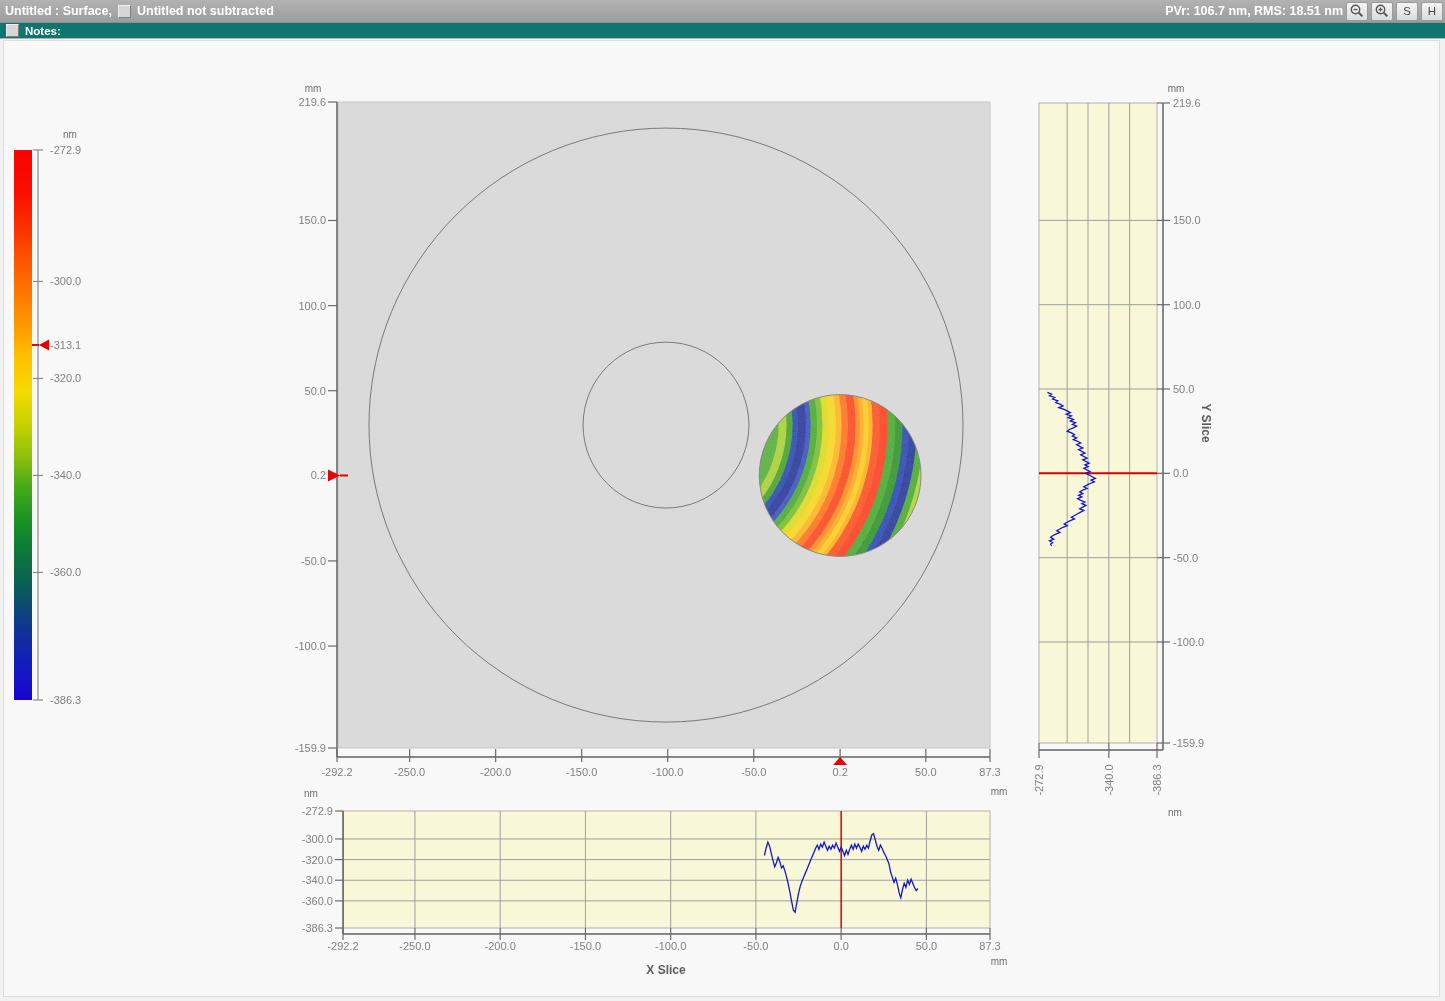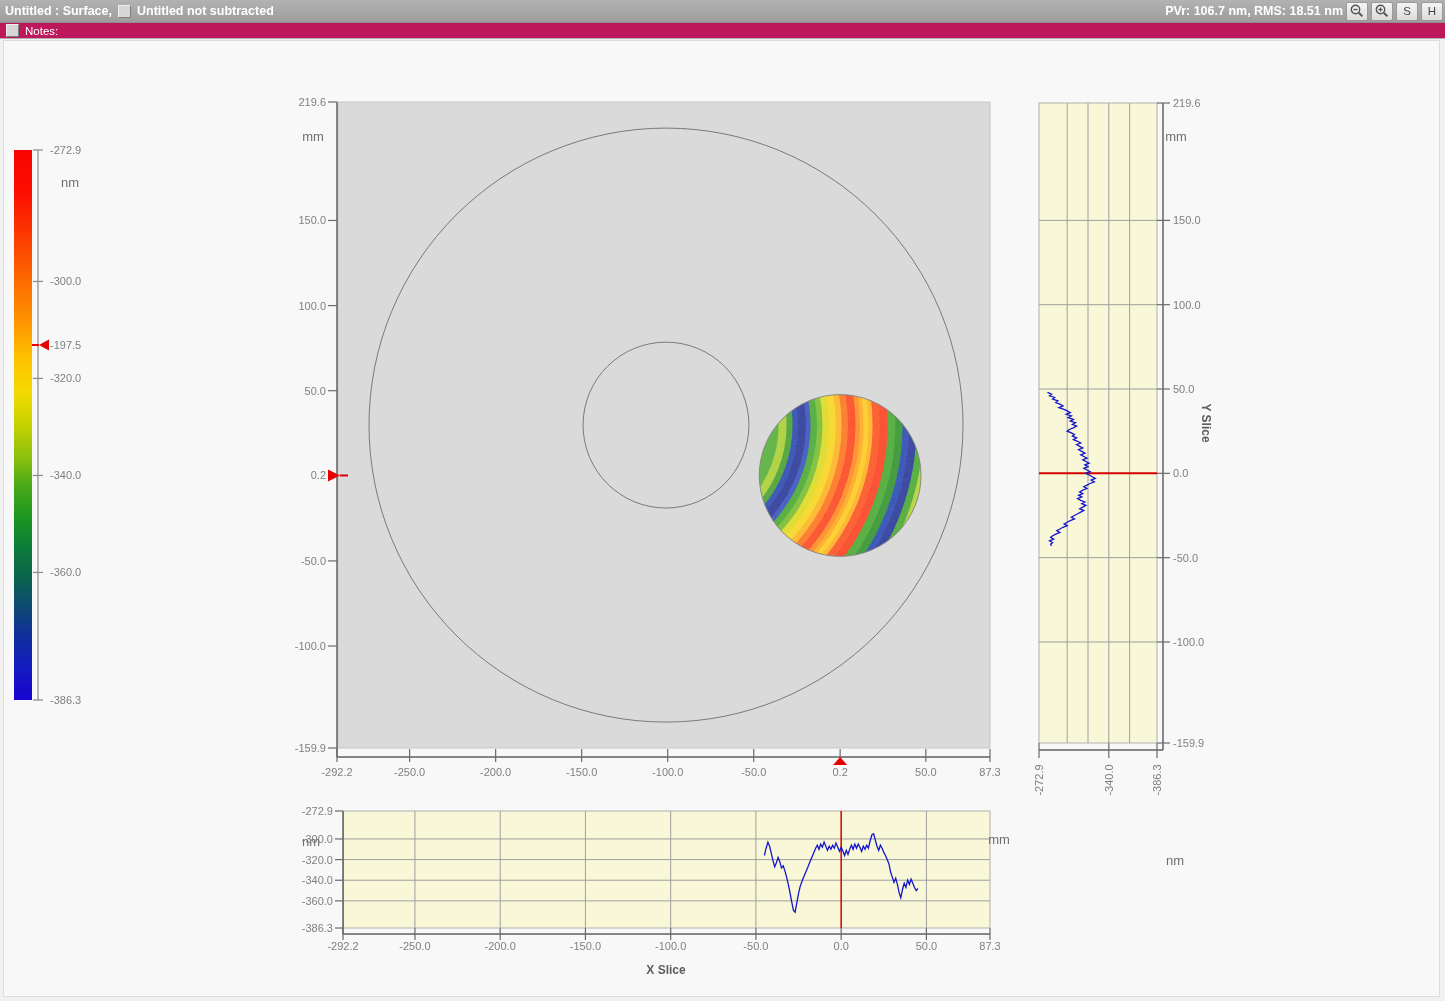--- a/index.html
+++ b/index.html
@@ -4,39 +4,39 @@
 <style>
   html,body{margin:0;padding:0;background:#e9e9e9;}
   #page{position:relative;width:1445px;height:1001px;background:#f1f1f1;overflow:hidden;
         font-family:"Liberation Sans","DejaVu Sans",sans-serif;}
   
   .titlebar{position:absolute;left:0;top:0;width:1445px;height:22px;
     background:linear-gradient(#b2b2b2,#9d9d9d);border-bottom:1px solid #8f8f8f;
     color:#fff;font-size:12.5px;font-weight:bold;display:flex;align-items:center;z-index:30;}
   .titlebar .left{display:flex;align-items:center;gap:6px;padding-left:5px;flex:1;min-width:0;}
   .titlebar .right{display:flex;align-items:center;gap:3px;padding-right:2px;}
-  .notesbar{position:absolute;left:0;top:23px;width:1445px;height:16px;background:#be185d;
-    border-bottom:1px solid #b0b0b0;color:#fff;font-size:11.5px;font-weight:normal;
+  .notesbar{position:absolute;left:0;top:23px;width:1445px;height:16px;background:#0f766e;
+    border-bottom:1px solid #b0b0b0;color:#fff;font-size:11.5px;font-weight:bold;
     display:flex;align-items:center;gap:6px;padding-left:6px;box-sizing:border-box;z-index:30;}
   .chk{display:inline-block;width:11px;height:11px;background:#d6d6d6;
     border:1px solid;border-color:#efefef #7e7e7e #7e7e7e #efefef;}
   .tbtn{width:22px;height:19px;padding:0;margin:0;background:linear-gradient(#f4f4f4,#dcdcdc);
     border:1px solid #9a9a9a;border-radius:2px;font-family:inherit;font-size:11.5px;color:#444;
     display:flex;align-items:center;justify-content:center;cursor:pointer;}
   
   .content{position:absolute;left:3px;top:40px;width:1437px;height:957px;background:#f8f8f8;
     border:1px solid #dcdcdc;box-sizing:border-box;z-index:1;}
   #gfx{position:absolute;left:0;top:0;z-index:5;}
   #labels{position:absolute;left:0;top:0;width:1445px;height:1001px;z-index:10;pointer-events:none;}
   .lbl{position:absolute;font-size:11px;color:#7f7f7f;white-space:nowrap;}
   .lbl.c{transform:translate(-50%,-50%);}
   .lbl.r{transform:translate(-100%,-50%);}
   .lbl.l{transform:translate(0,-50%);}
   .lbl.rot{transform:translate(-50%,-50%) rotate(-90deg);}
-  .unit{font-size:13px;color:#6e6e6e;margin-top:48px;}
+  .unit{font-size:10px;color:#6e6e6e;}
   .slice-title{font-size:12px;font-weight:bold;color:#5d5d5d;}
   .rot90{transform:translate(-50%,-50%) rotate(90deg) !important;}
   #cbgrad{position:absolute;left:14px;top:150px;width:18px;height:550px;z-index:6;}
 </style>
 </head>
 <body>
 
 <div id="page">
 
   <div class="content"></div>
@@ -226,21 +226,21 @@
       <div class="lbl l" style="left: 1173px; top: 743px;">-159.9</div>
       <div class="lbl rot" style="left: 1039px; top: 780px;">-272.9</div>
       <div class="lbl rot" style="left: 1108.82px; top: 780px;">-340.0</div>
       <div class="lbl rot" style="left: 1157px; top: 780px;">-386.3</div>
       <div class="lbl l" style="left: 50px; top: 150px;">-272.9</div>
       <div class="lbl l" style="left: 50px; top: 281.437px;">-300.0</div>
       <div class="lbl l" style="left: 50px; top: 378.439px;">-320.0</div>
       <div class="lbl l" style="left: 50px; top: 475.441px;">-340.0</div>
       <div class="lbl l" style="left: 50px; top: 572.443px;">-360.0</div>
       <div class="lbl l" style="left: 50px; top: 700px;">-386.3</div>
-      <div class="lbl l" style="left: 50px; top: 344.974px;">-197.5</div>
+      <div class="lbl l" style="left: 50px; top: 344.974px;">-313.1</div>
     </div>
 
   <div class="titlebar">
     <div class="left">
       <span>Untitled : Surface,</span>
       <span class="chk"></span>
       <span>Untitled not subtracted</span>
     </div>
     <div class="right">
       <span style="">PVr: 106.7 nm, RMS: 18.51 nm</span>

